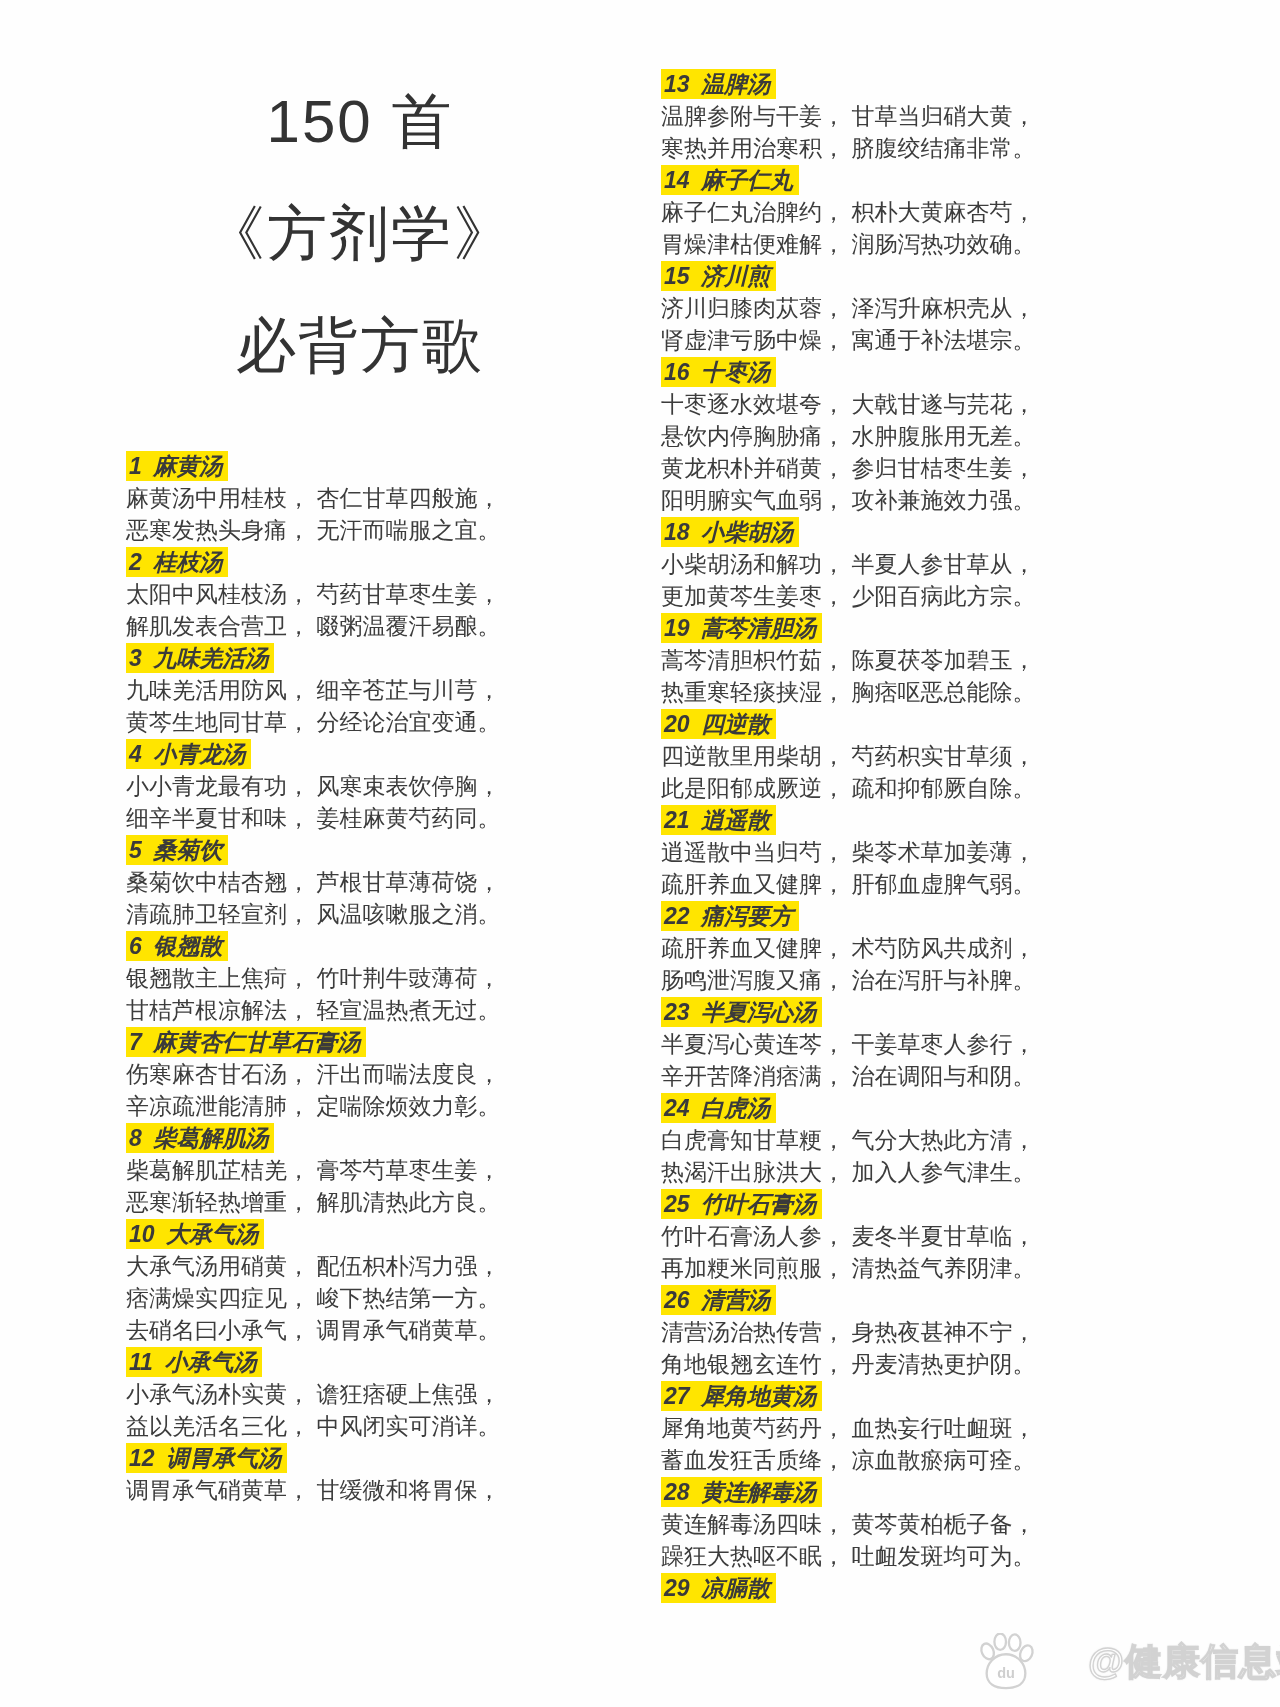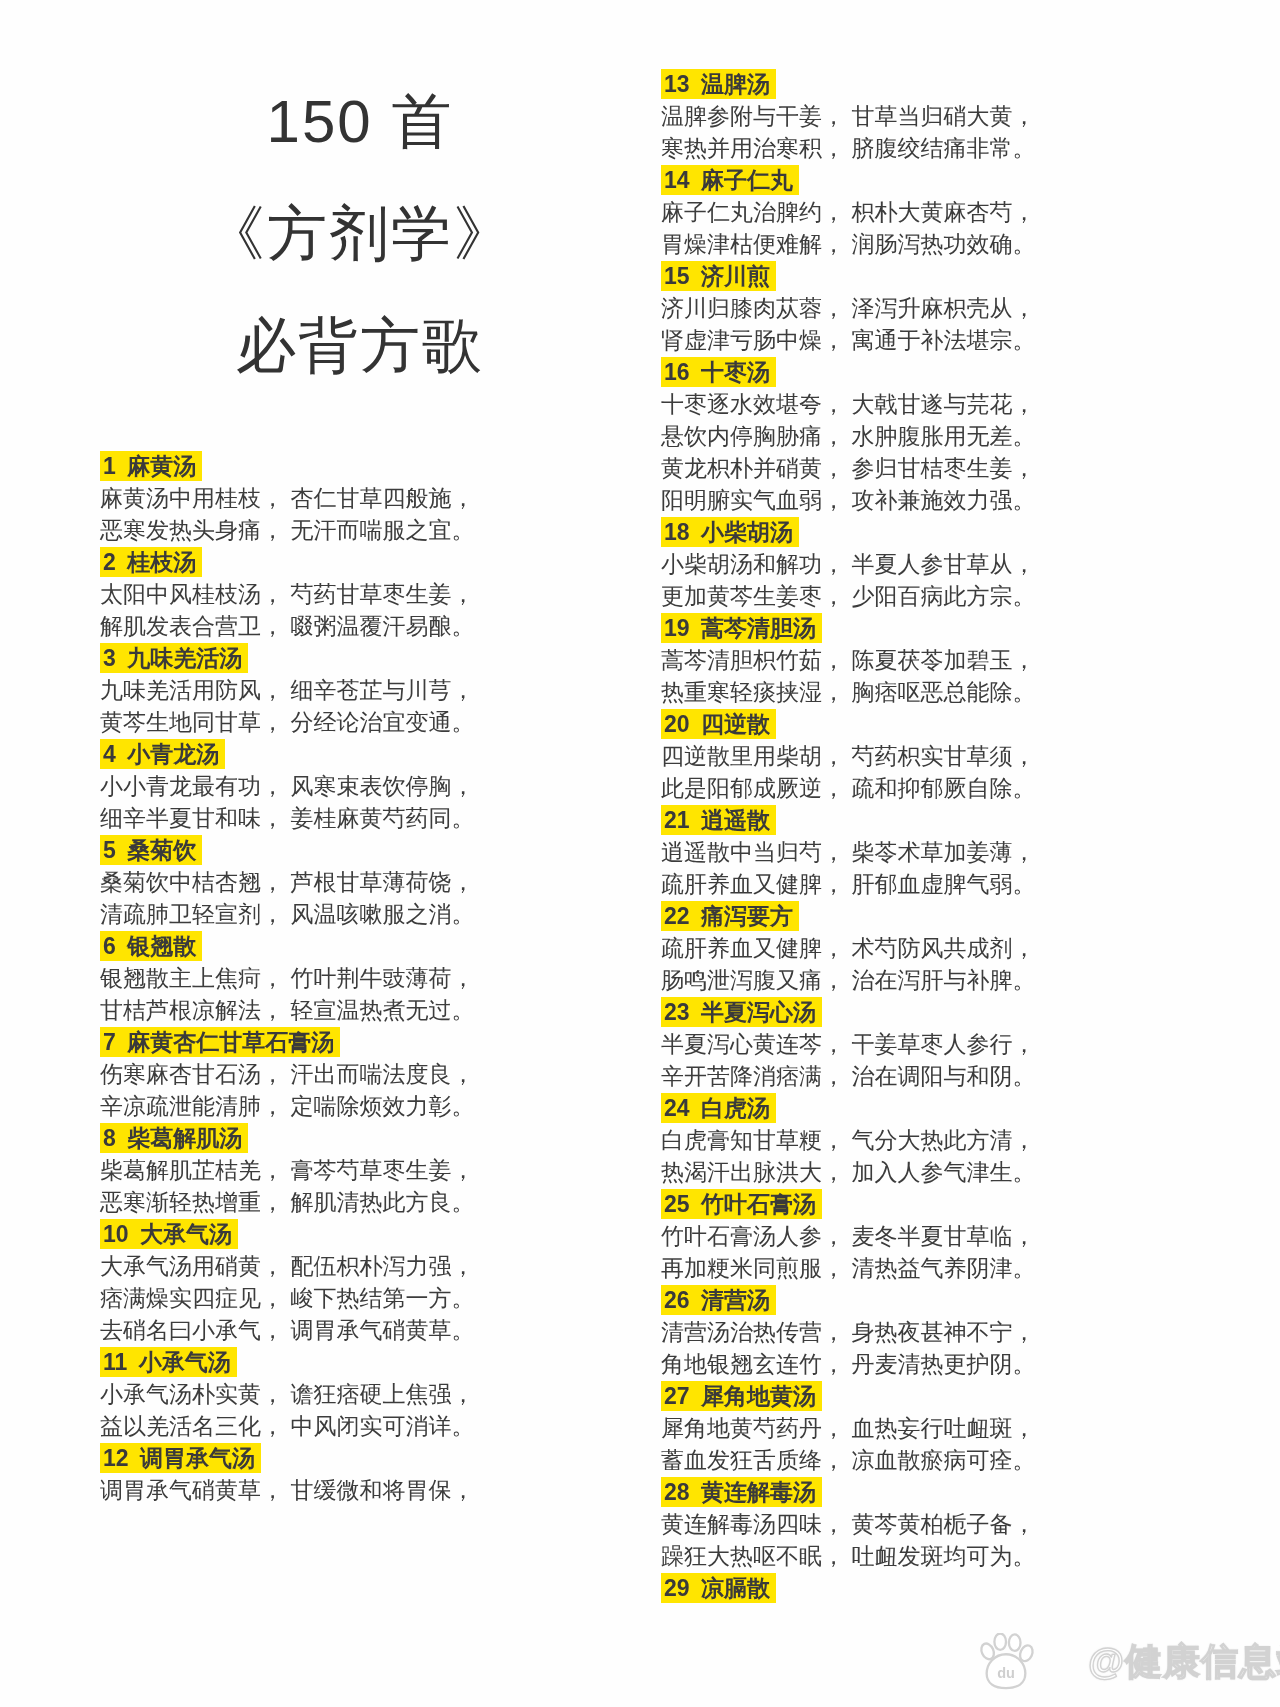--- a/index.html
+++ b/index.html
@@ -12,26 +12,27 @@
     position:absolute;left:88px;top:66px;width:544px;
     text-align:center;color:#333;font-weight:400;
     font-size:60px;line-height:112px;letter-spacing:2px;
     white-space:nowrap;
   }
   .col{
     position:absolute;width:420px;
     font-size:23px;line-height:32px;color:#3c3c3c;
     white-space:nowrap;
   }
-  .col-left{left:100px;top:450px;}
+  .col-left{left:126px;top:450px;}
   .col-right{left:661px;top:68px;}
   .entry-title-row{height:32px;}
   .hl{
     background:#ffe500;color:#3a3a3a;font-weight:700;
     padding:2px 6px 2px 3px;
+    font-style:italic;
   }
   .verse{height:32px;}
   .watermark{
     position:absolute;left:975px;top:1633px;
     display:flex;align-items:center;gap:11px;
   }
   .wm-text{
     font-size:37px;font-weight:700;color:#fdfdfd;
     -webkit-text-stroke:1.3px #d2d2d2;
     text-shadow:0 0 2px rgba(185,185,185,0.75);

